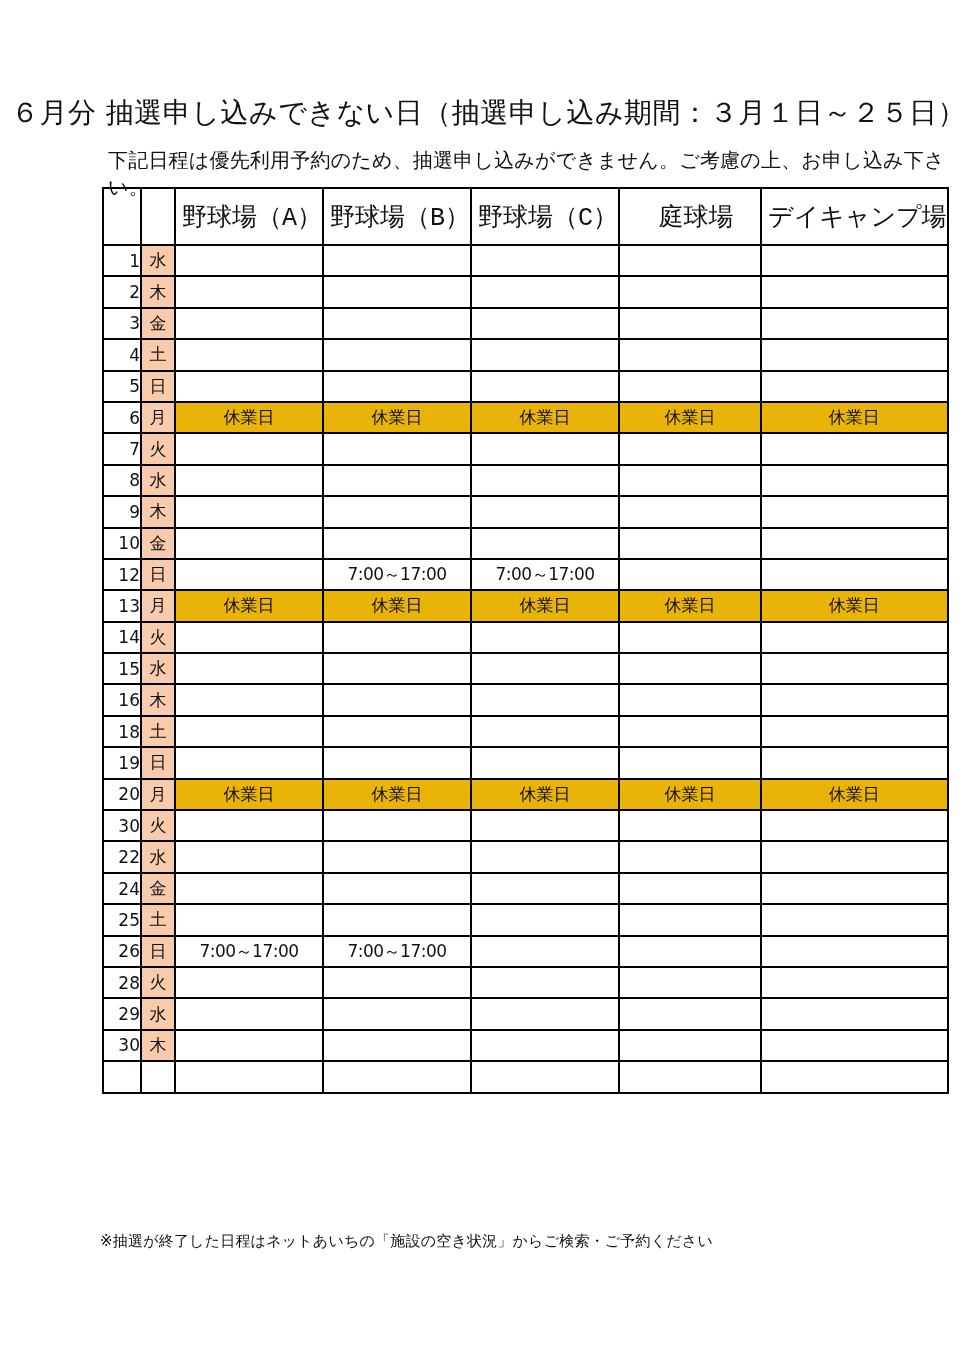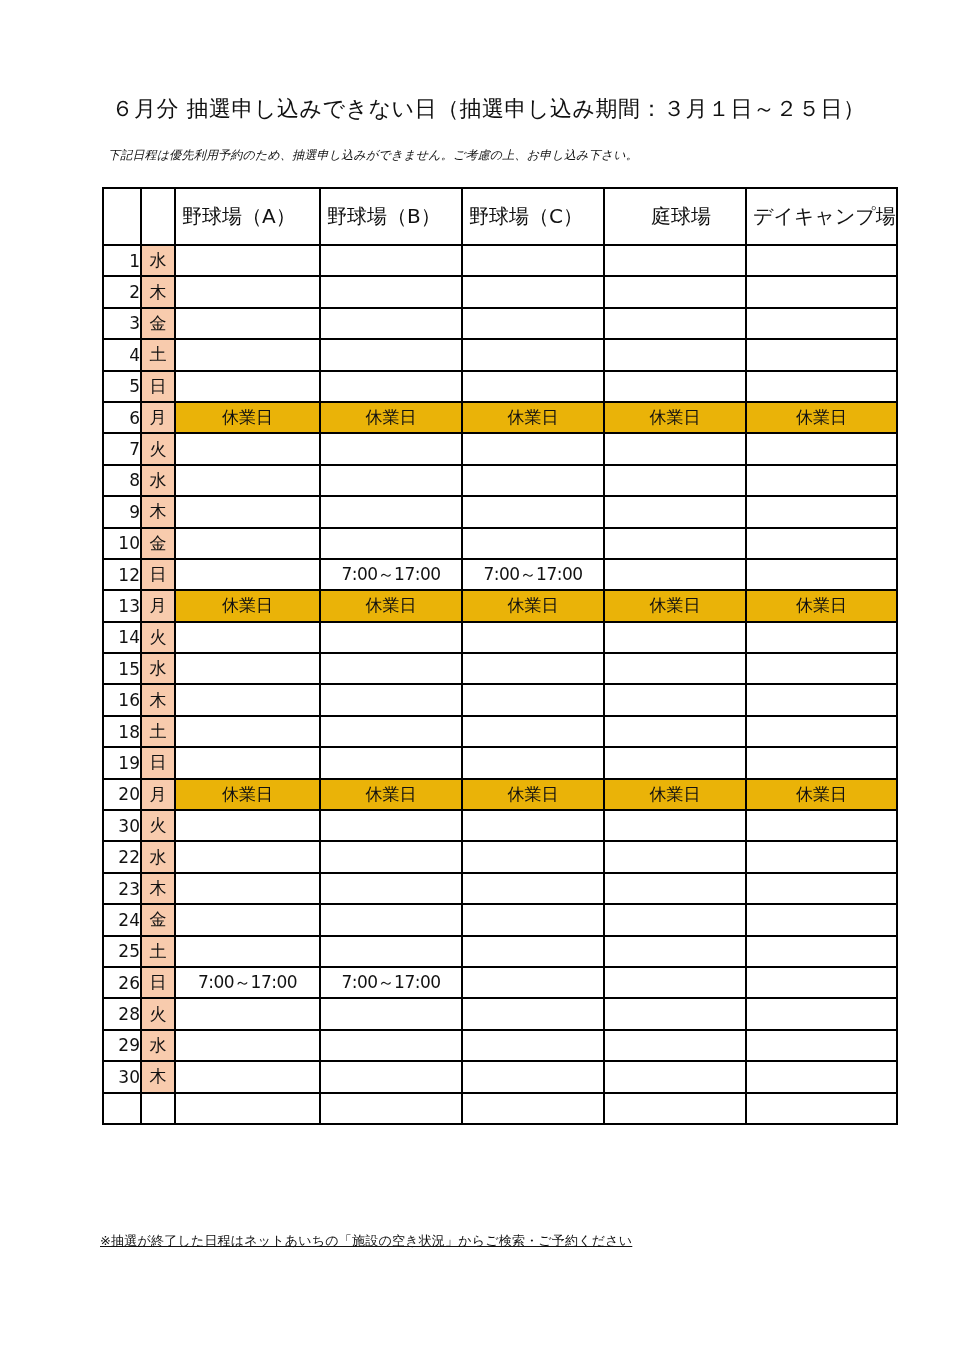--- a/index.html
+++ b/index.html
@@ -1,35 +1,35 @@
 <!DOCTYPE html>
 <html><head>
 <meta charset="utf-8">
 <style>
   html, body { margin:0; padding:0; background:#ffffff; }
   body { width:977px; height:1352px; position:relative; overflow:hidden;
          font-family:"DejaVu Sans", "Liberation Sans", sans-serif; color:#111; }
   .title { position:absolute; left:0; width:977px; top:94px; text-align:center;
-           font-size:22px; letter-spacing:0.5px; }
-  .subtitle { position:absolute; left:108px; top:147px; font-size:12px; letter-spacing:0.2px;font-style:italic; }
+           font-size:28px; letter-spacing:0.5px; }
+  .subtitle { position:absolute; left:108px; top:147px; font-size:20px; letter-spacing:0.2px; }
   table.sched { position:absolute; left:102px; top:187px; border-collapse:collapse;
                 table-layout:fixed; }
   table.sched td, table.sched th { border:2px solid #000; padding:0; overflow:hidden;
                 white-space:nowrap; }
-  table.sched th { height:55px; font-weight:normal; font-size:20px; text-align:left;
-                   padding-left:6px; }
+  table.sched th { height:55px; font-weight:normal; font-size:25px; text-align:left;
+                   padding-left:6px;font-family:Liberation Mono, monospace; }
   table.sched th.center { text-align:center; padding-left:12px; }
   table.sched td { height:29.4px; font-size:17px; }
   td.day { text-align:right; padding-right:6px; font-size:19px; }
   td.wd { background:#f8cbad; text-align:center; font-size:17px; }
   td.cell { text-align:center; }
   td.holiday { background:#eab308; font-size:16px; }
   td.time { font-size:18px; letter-spacing:-0.5px; }
-  .footer { position:absolute; left:100px; top:1232px; font-size:13px; letter-spacing:0.2px;
-            width:648px; overflow:hidden; white-space:nowrap;text-decoration:underline; }
+  .footer { position:absolute; left:100px; top:1232px; font-size:15px; letter-spacing:0.2px;
+            width:648px; overflow:hidden; white-space:nowrap; }
 </style>
 </head>
 <body>
 
 <div class="title">６月分 抽選申し込みできない日（抽選申し込み期間：３月１日～２５日）</div>
 <div class="subtitle">下記日程は優先利用予約のため、抽選申し込みができません。ご考慮の上、お申し込み下さい。</div>
 
 <table class="sched">
   <colgroup>
     <col style="width:38px">
@@ -226,29 +226,20 @@
       <tr>
         <td class="day">22</td>
         <td class="wd">水</td>
         <td class="cell"></td>
         <td class="cell"></td>
         <td class="cell"></td>
         <td class="cell"></td>
         <td class="cell"></td>
       </tr>
       <tr>
-        <td class="day">23</td>
-        <td class="wd">木</td>
-        <td class="cell"></td>
-        <td class="cell"></td>
-        <td class="cell"></td>
-        <td class="cell"></td>
-        <td class="cell"></td>
-      </tr>
-      <tr>
         <td class="day">24</td>
         <td class="wd">金</td>
         <td class="cell"></td>
         <td class="cell"></td>
         <td class="cell"></td>
         <td class="cell"></td>
         <td class="cell"></td>
       </tr>
       <tr>
         <td class="day">25</td>

